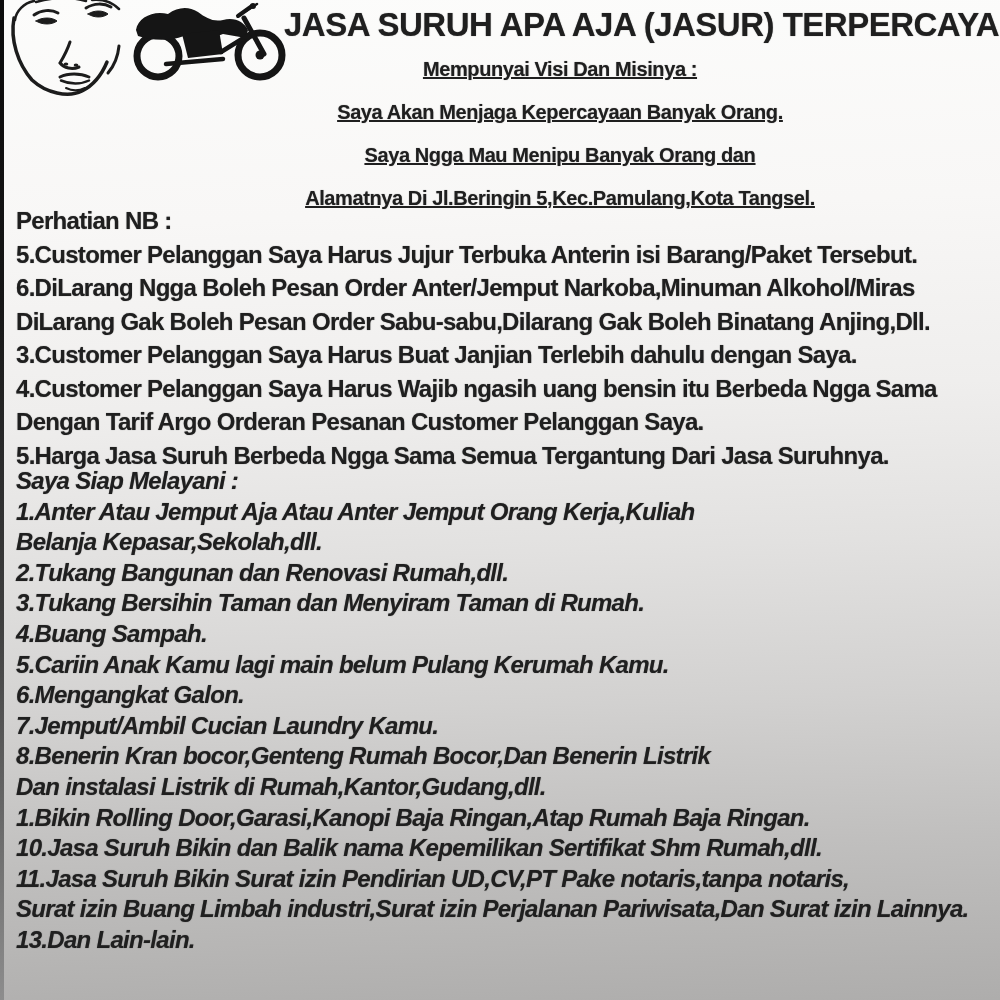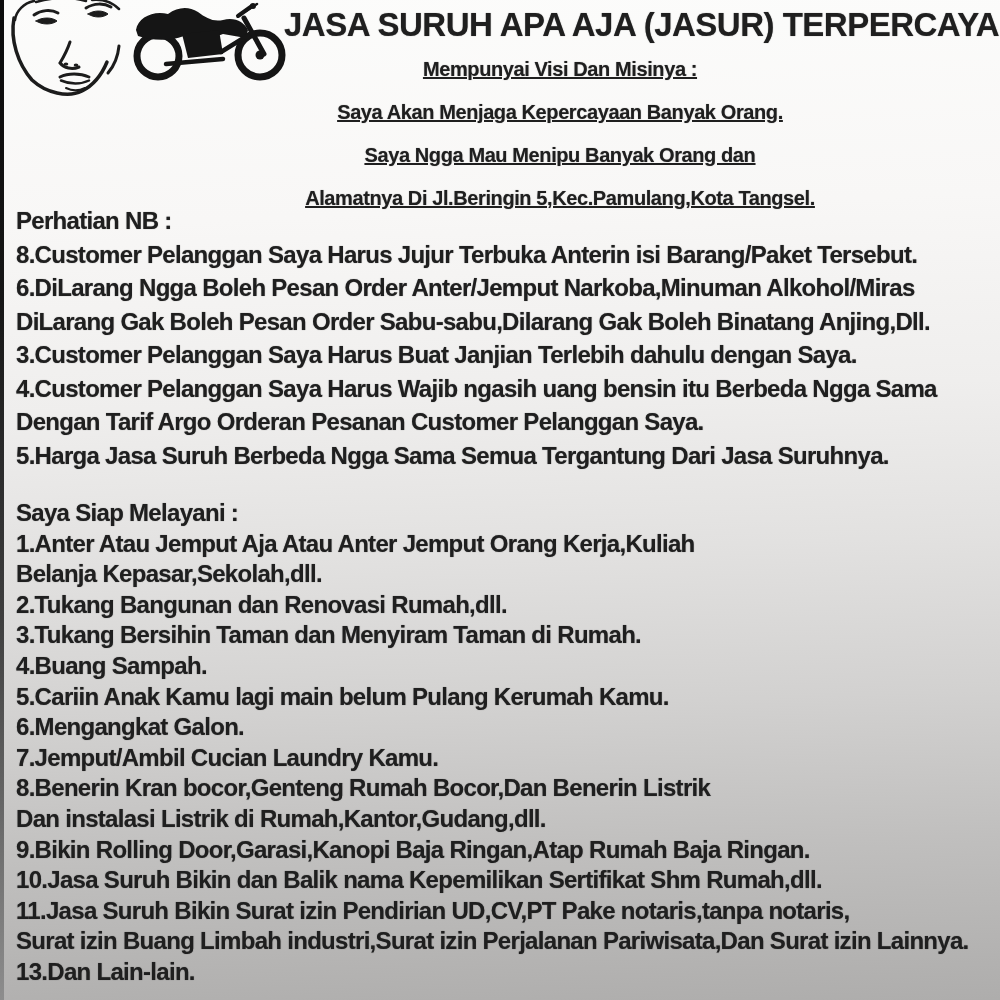--- a/index.html
+++ b/index.html
@@ -46,21 +46,21 @@
     text-decoration: underline;
   }
   .body-block {
     position: absolute;
     left: 16px; width: 984px;
     font-size: 24px;
     letter-spacing: -0.7px;
     white-space: nowrap;
   }
   .notice   { top: 204px; line-height: 33.5px; }
-  .services { top: 498px; line-height: 30.6px; }
+  .services { top: 466px; line-height: 30.6px; font-style: italic; }
   .icon-face       { position: absolute; left: 6px;   top: -2px; }
   .icon-motorcycle { position: absolute; left: 126px; top: 2px;  }
 </style>
 </head>
 <body>
 
 <div class="flyer">
 
   <div class="edge-left"></div>
 
@@ -100,41 +100,41 @@
 
   <div class="header-sub">
     <div>Mempunyai Visi Dan Misinya :</div>
     <div>Saya Akan Menjaga Kepercayaan Banyak Orang.</div>
     <div>Saya Ngga Mau Menipu Banyak Orang dan</div>
     <div>Alamatnya Di Jl.Beringin 5,Kec.Pamulang,Kota Tangsel.</div>
   </div>
 
   <div class="body-block notice">
     <div>Perhatian NB :</div>
-    <div>8.Customer Pelanggan Saya Harus Jujur Terbuka Anterin isi Barang/Paket Tersebut.</div>
+    <div>5.Customer Pelanggan Saya Harus Jujur Terbuka Anterin isi Barang/Paket Tersebut.</div>
     <div>6.DiLarang Ngga Boleh Pesan Order Anter/Jemput Narkoba,Minuman Alkohol/Miras</div>
     <div>DiLarang Gak Boleh Pesan Order Sabu-sabu,Dilarang Gak Boleh Binatang Anjing,Dll.</div>
     <div>3.Customer Pelanggan Saya Harus Buat Janjian Terlebih dahulu dengan Saya.</div>
     <div>4.Customer Pelanggan Saya Harus Wajib ngasih uang bensin itu Berbeda Ngga Sama</div>
     <div>Dengan Tarif Argo Orderan Pesanan Customer Pelanggan Saya.</div>
     <div>5.Harga Jasa Suruh Berbeda Ngga Sama Semua Tergantung Dari Jasa Suruhnya.</div>
   </div>
 
   <div class="body-block services">
     <div>Saya Siap Melayani :</div>
     <div>1.Anter Atau Jemput Aja Atau Anter Jemput Orang Kerja,Kuliah</div>
     <div>Belanja Kepasar,Sekolah,dll.</div>
     <div>2.Tukang Bangunan dan Renovasi Rumah,dll.</div>
     <div>3.Tukang Bersihin Taman dan Menyiram Taman di Rumah.</div>
     <div>4.Buang Sampah.</div>
     <div>5.Cariin Anak Kamu lagi main belum Pulang Kerumah Kamu.</div>
     <div>6.Mengangkat Galon.</div>
     <div>7.Jemput/Ambil Cucian Laundry Kamu.</div>
     <div>8.Benerin Kran bocor,Genteng Rumah Bocor,Dan Benerin Listrik</div>
     <div>Dan instalasi Listrik di Rumah,Kantor,Gudang,dll.</div>
-    <div>9.Bikin Rolling Door,Garasi,Kanopi Baja Ringan,Atap Rumah Baja Ringan.</div>
+    <div>1.Bikin Rolling Door,Garasi,Kanopi Baja Ringan,Atap Rumah Baja Ringan.</div>
     <div>10.Jasa Suruh Bikin dan Balik nama Kepemilikan Sertifikat Shm Rumah,dll.</div>
     <div>11.Jasa Suruh Bikin Surat izin Pendirian UD,CV,PT Pake notaris,tanpa notaris,</div>
     <div>Surat izin Buang Limbah industri,Surat izin Perjalanan Pariwisata,Dan Surat izin Lainnya.</div>
     <div>13.Dan Lain-lain.</div>
   </div>
 
 </div>
 
 </body></html>

